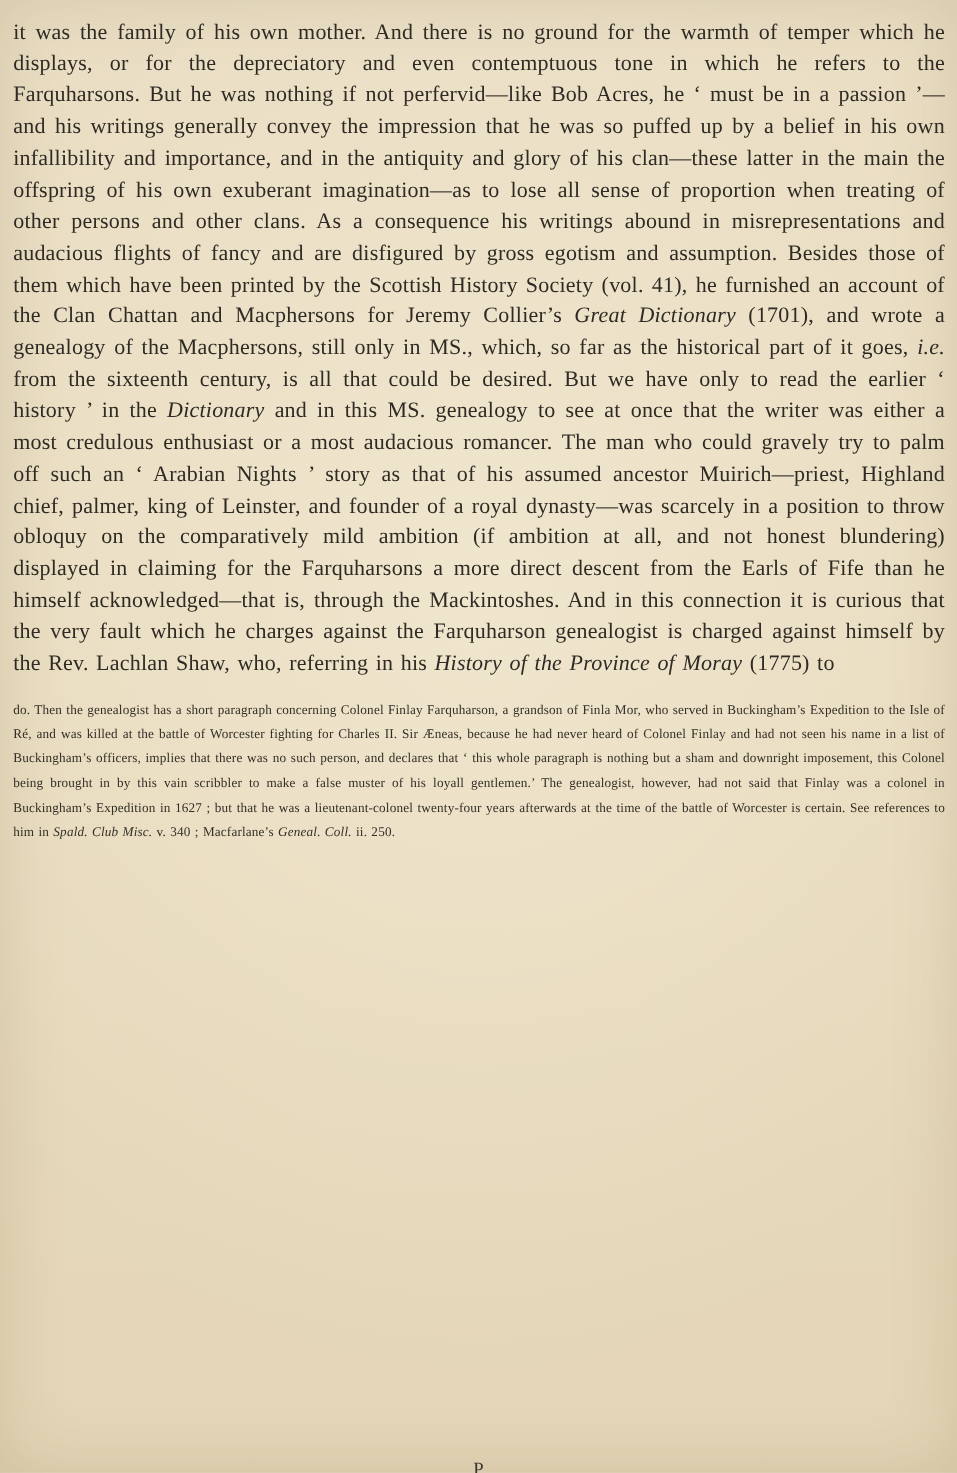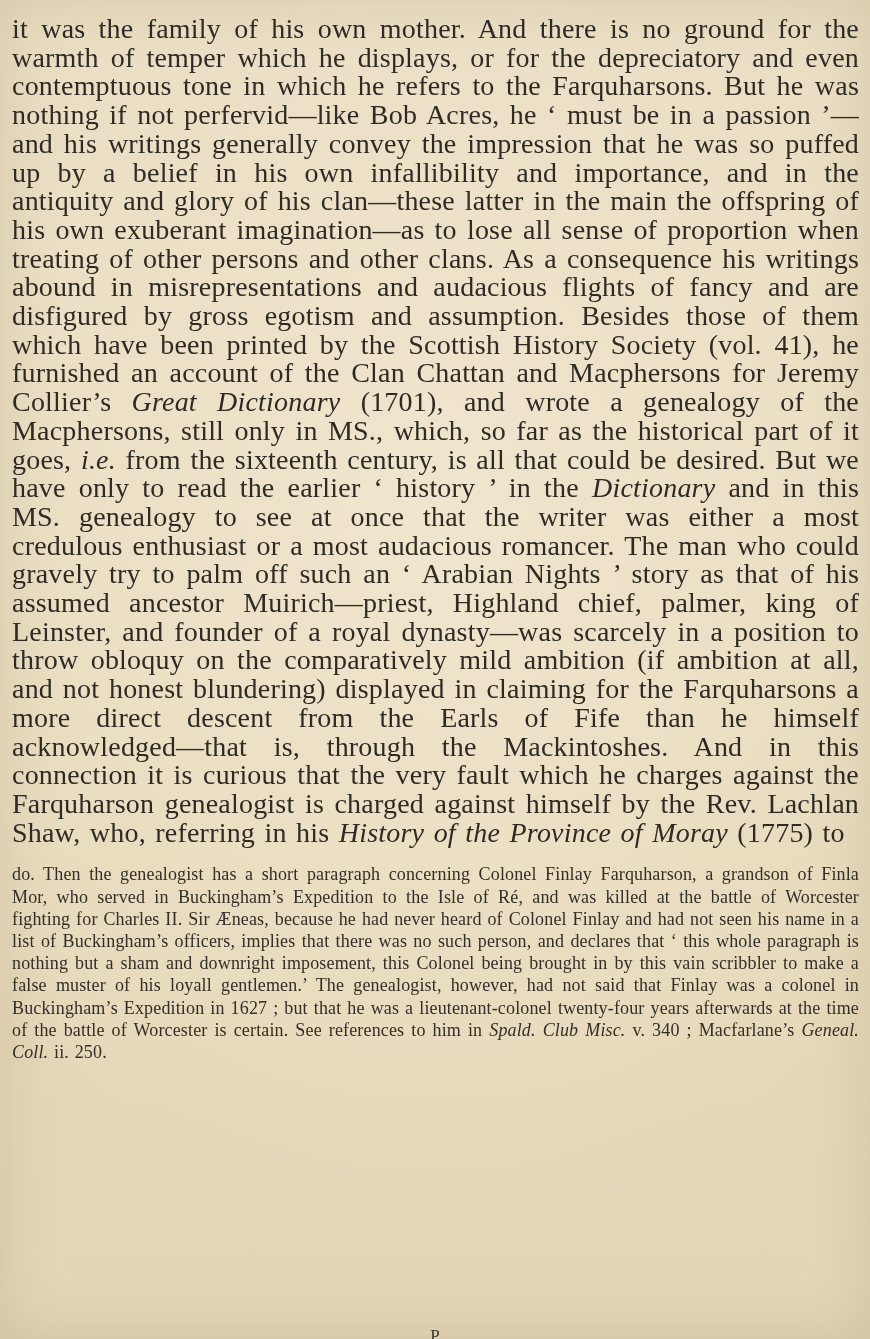--- a/index.html
+++ b/index.html
@@ -17,30 +17,30 @@
     width: 870px;
     height: 1339px;
     box-sizing: border-box;
     padding: 15px 11px 0 12px;
     background:
       radial-gradient(ellipse 120% 90% at 50% 40%, rgba(255,250,235,0.35) 0%, rgba(0,0,0,0) 60%),
       linear-gradient(180deg, #e9ddc2 0%, #e7dabc 55%, #e3d5b6 100%);
     box-shadow: inset 0 0 60px rgba(120,100,60,0.18);
   }
   .main-text {
-    font-size: 28px;
+    font-size: 20px;
     line-height: 28.7px;
     text-align: justify;
     color: #2f2b24;
     letter-spacing: 0.2px;
     word-spacing: 0.08em;
   }
   .footnote {
     margin-top: 16px;
-    font-size: 18px;
+    font-size: 12px;
     line-height: 22.2px;
     text-align: justify;
     color: #332f27;
     letter-spacing: 0.15px;
     word-spacing: 0.06em;
   }
   .it {
     font-style: italic;
   }
   .signature {

